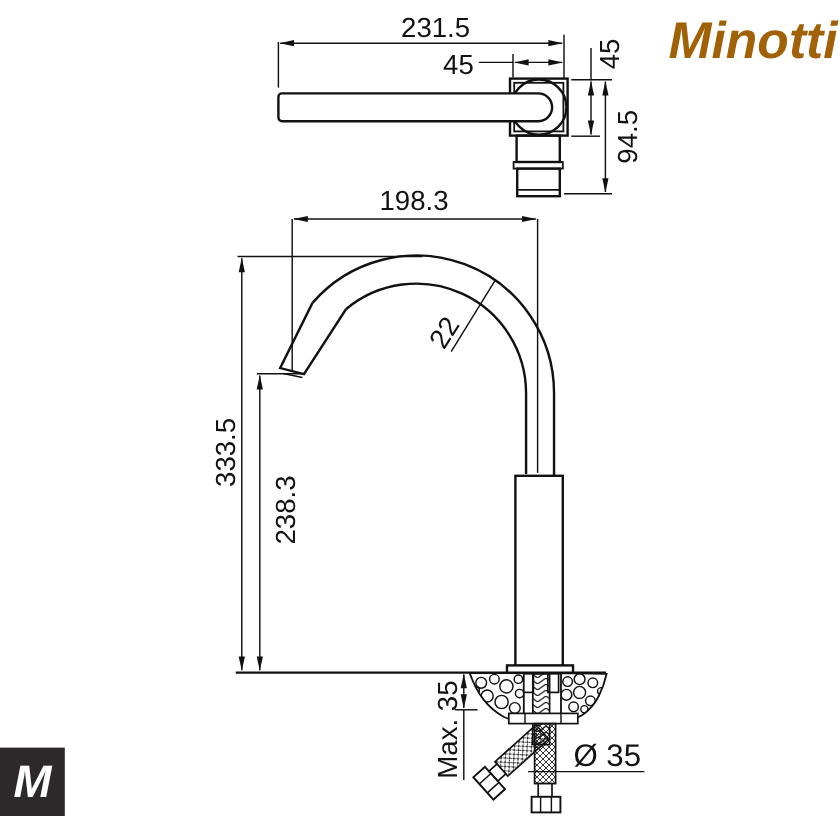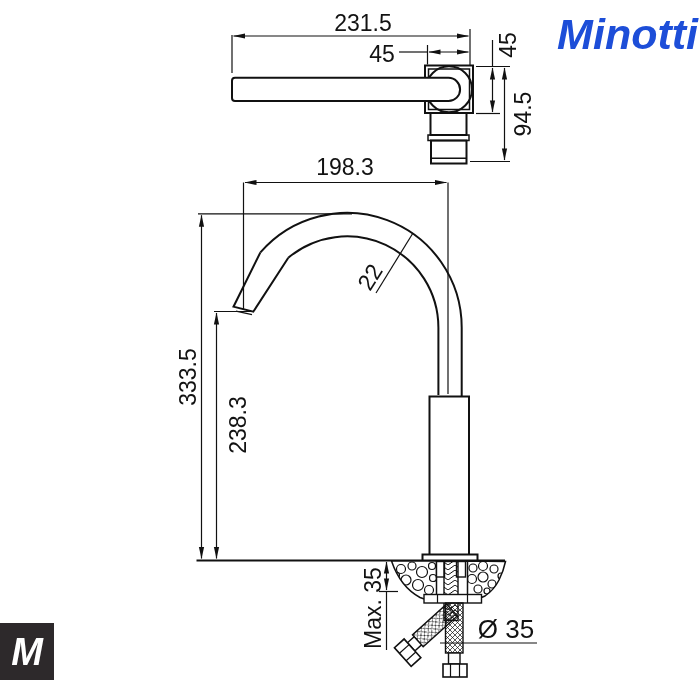--- a/index.html
+++ b/index.html
@@ -3,21 +3,21 @@
 <meta charset="utf-8">
 <style>
   html,body{margin:0;padding:0;background:#fff;}
   .stage{position:relative;width:700px;height:700px;background:#ffffff;overflow:hidden;
          font-family:"Liberation Sans",sans-serif;}
   .stage svg{position:absolute;left:0;top:0;}
   .dimtext{font-family:"Liberation Sans",sans-serif;font-size:23px;fill:#121212;}
   .dimtext-big{font-family:"Liberation Sans",sans-serif;font-size:26px;fill:#121212;}
   .brand{position:absolute;left:533px;top:10px;width:165px;
          font-family:"Liberation Sans",sans-serif;font-weight:bold;font-style:italic;
-         font-size:43px;letter-spacing:0px;color:#1d4ed8;text-align:right;}
+         font-size:43px;letter-spacing:0px;color:#a16207;text-align:right;}
   .badge{position:absolute;left:0px;top:623px;width:54px;height:57px;background:#2d292b;
          display:flex;align-items:center;justify-content:center;}
   .badge span{font-family:"Liberation Sans",sans-serif;font-weight:bold;font-style:italic;
          font-size:38px;color:#ffffff;line-height:1;}
 </style>
 </head>
 <body>
 
 <div class="stage">
 

